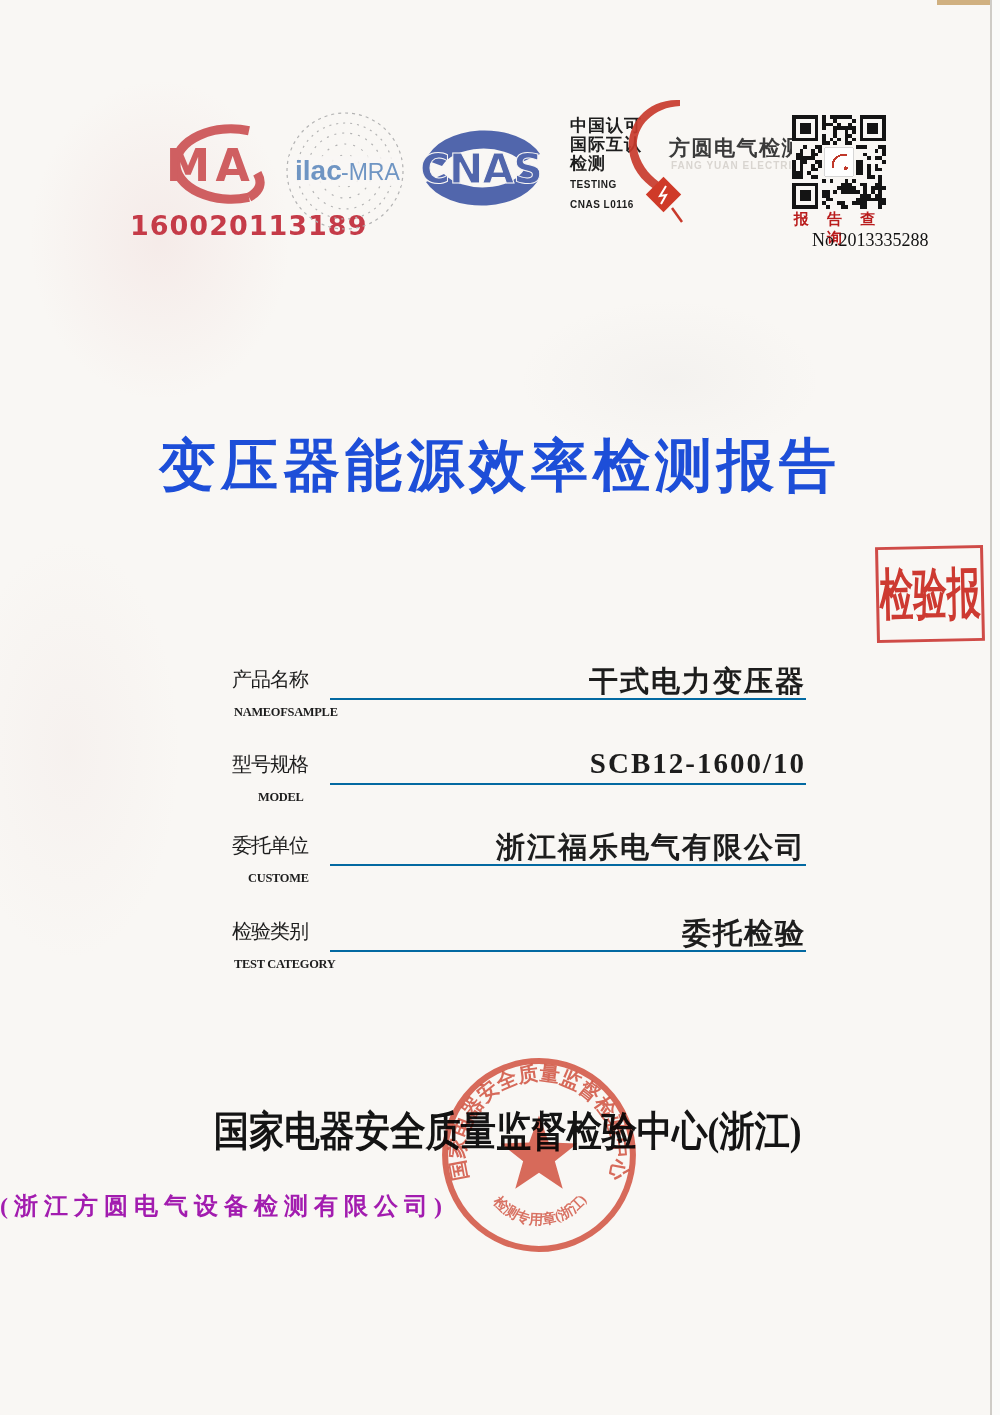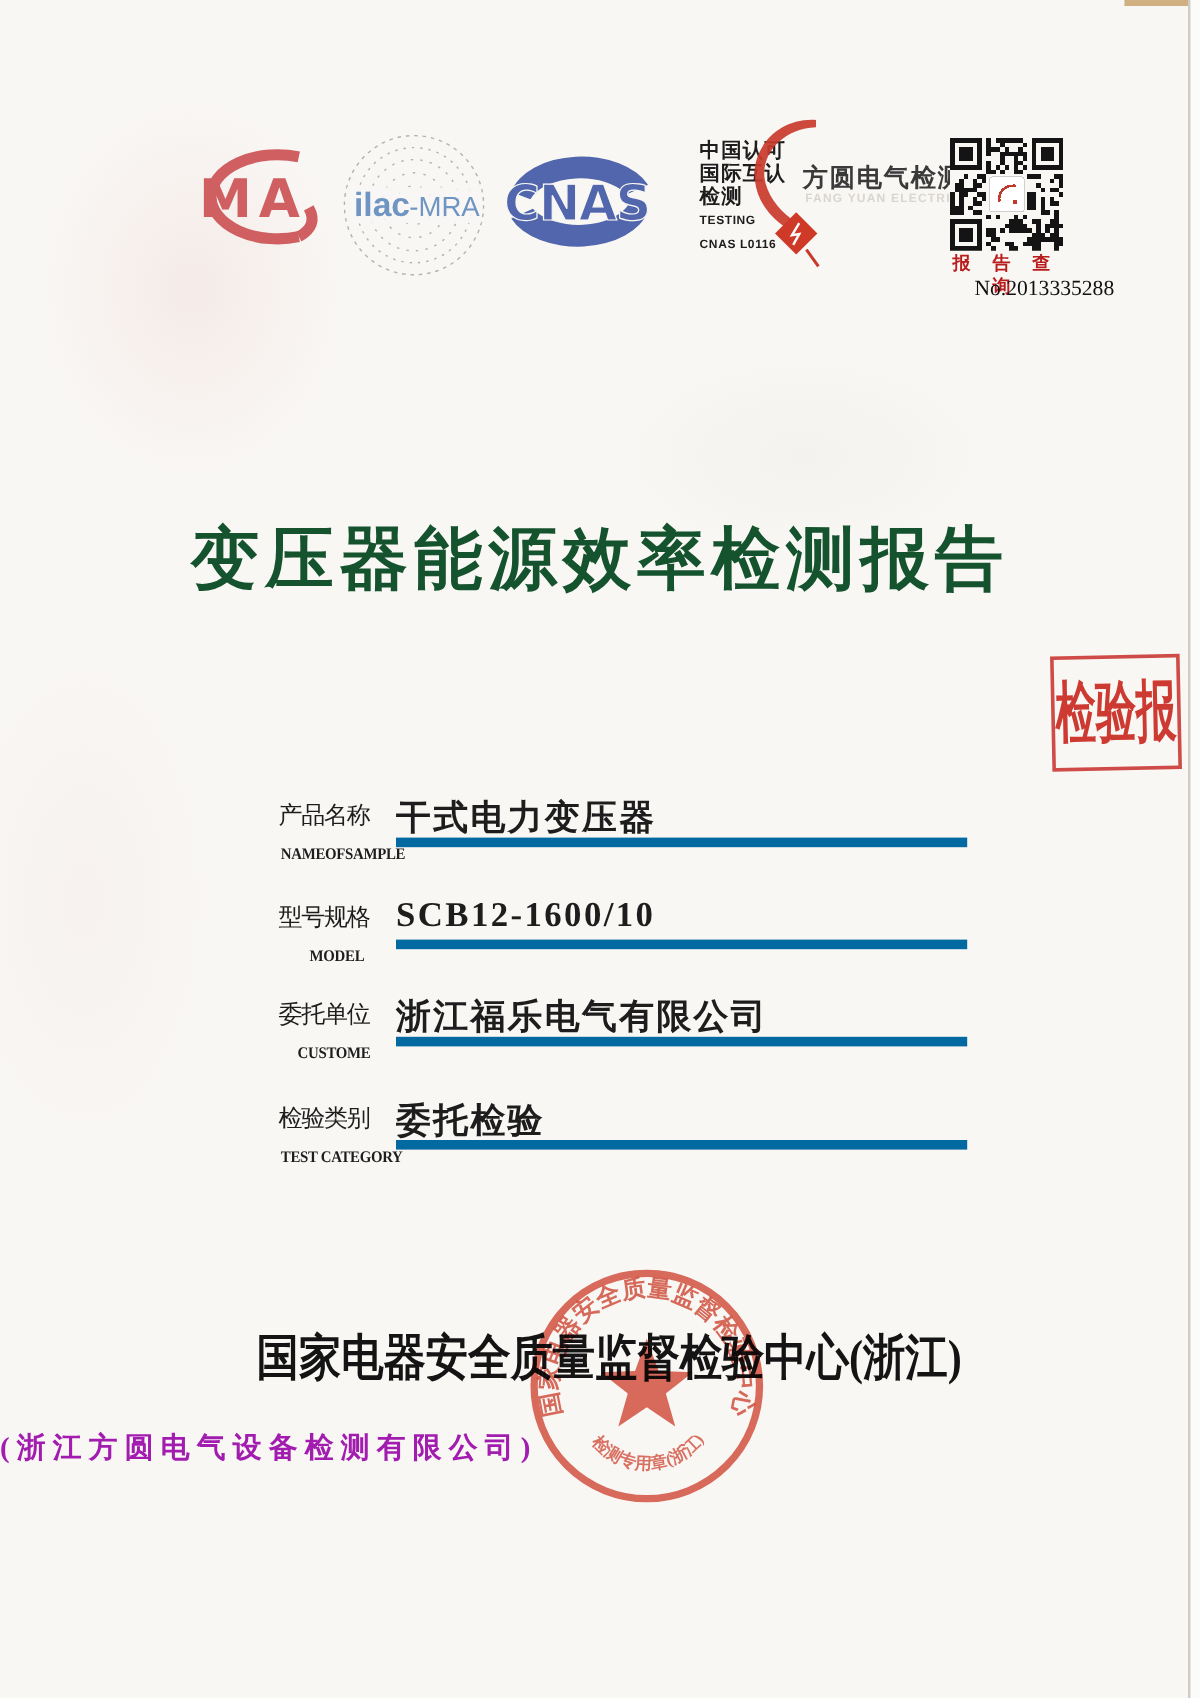--- a/index.html
+++ b/index.html
@@ -16,50 +16,50 @@
   .paper-edge{position:absolute;left:990px;top:0;width:2px;height:1415px;background:#cfccc7;}
   .paper-right{position:absolute;left:992px;top:0;width:8px;height:1415px;background:#fbfbfa;}
   .corner-strip{position:absolute;left:937px;top:0;width:53px;height:5px;background:#c9a36b;opacity:.85;}
 
   
   .logo{position:absolute;}
   .cma{left:126px;top:116px;}
   .cma-number{position:absolute;left:130px;top:210px;font-size:27px;font-weight:bold;color:#c53b48;letter-spacing:1px;font-family:"DejaVu Sans",sans-serif;}
   .ilac{left:283px;top:106px;}
   .cnas-logo{left:416px;top:118px;}
-  .accred{position:absolute;left:583px;top:116px;line-height:19px;}
+  .accred{position:absolute;left:570px;top:116px;line-height:19px;}
   .accred .cn{font-size:17px;font-weight:bold;font-family:"Liberation Sans",sans-serif;letter-spacing:1px;}
   .accred .en{font-size:10px;font-weight:bold;letter-spacing:.5px;line-height:16px;margin-top:4px;}
   .fy-logo{left:616px;top:96px;}
   .fy-name{position:absolute;left:669px;top:134px;font-size:21px;font-weight:bold;color:#3a3a3a;letter-spacing:1.5px;}
   .fy-name-en{position:absolute;left:671px;top:160px;font-size:10px;color:#d9d5d0;letter-spacing:1px;font-weight:bold;}
   .qr{left:788px;top:115px;}
   .qr-caption{position:absolute;left:786px;top:210px;width:104px;text-align:center;font-size:15px;font-weight:bold;letter-spacing:7px;color:#b91c1c;}
   .report-no{position:absolute;left:792px;top:230px;font-size:18px;font-family:Liberation Serif, serif;color:#111;margin-left:20px;}
 
   
   .main-title{
     position:absolute;left:0;top:428px;width:1000px;text-align:center;
-    font-size:57px;font-weight:900;letter-spacing:5px;color:#14532d;
+    font-size:57px;font-weight:900;letter-spacing:5px;color:#1d4ed8;
     font-family:"DejaVu Sans",sans-serif;
   }
 
   
   .side-stamp{
     position:absolute;left:876px;top:546px;width:102px;height:90px;
     border:3px solid rgba(200,45,40,.85);display:flex;align-items:center;justify-content:center;
     transform:rotate(-1.2deg);color:#cd3a31;overflow:hidden;
   }
   .side-stamp span{display:inline-block;font-size:56px;font-weight:bold;font-family:"Liberation Serif",serif;
     transform:scaleX(.6);white-space:nowrap;line-height:1;}
 
   
   .frow{position:absolute;left:232px;width:574px;}
   .frow .flabel{position:absolute;left:0;top:0;font-size:20px;font-weight:normal;font-family:"Liberation Serif",serif;letter-spacing:-1px;white-space:nowrap;}
-  .frow .fline{position:absolute;left:98px;right:0;top:-4px;height:36px;border-bottom:8px solid #0369a1;text-align:left;}
+  .frow .fline{position:absolute;left:98px;right:0;top:-4px;height:36px;border-bottom:2px solid #0369a1;text-align:right;}
   .frow .fvalue{font-size:29px;font-family:"Liberation Serif",serif;font-weight:600;letter-spacing:2px;white-space:nowrap;}
   .frow .fsub{position:absolute;left:2px;top:38px;font-size:13.5px;font-weight:bold;font-family:"Liberation Serif",serif;
     display:inline-block;transform:scaleX(.92);transform-origin:left;white-space:nowrap;letter-spacing:-.3px;}
   .frow1{top:666px;} .frow2{top:751px;} .frow3{top:832px;} .frow4{top:918px;}
 
   
   .footer-name{position:absolute;left:0;top:1104px;width:960px;text-align:center;white-space:nowrap;padding-left:28px;}
   .footer-name span{display:inline-block;font-size:41px;font-weight:bold;font-family:"Liberation Serif",serif;
     transform:scaleX(.86);color:#141414;letter-spacing:0;}
   .footer-name-en{position:absolute;left:0;top:1164px;width:960px;text-align:center;white-space:nowrap;}
@@ -78,20 +78,21 @@
   <div class="stain gray1"></div>
   <div class="paper-right"></div>
   <div class="paper-edge"></div>
   <div class="corner-strip"></div>
 
   <svg class="logo cma" width="150" height="96" viewBox="0 0 160 104">
     <path d="M 132 16 A 60 38 0 1 0 132 88" fill="none" stroke="#cf5f61" stroke-width="10"></path>
     <path d="M 132 88 Q 150 78 141 62" fill="none" stroke="#cf5f61" stroke-width="10"></path>
     <text x="42" y="70" font-family="DejaVu Sans, sans-serif" font-size="48" font-weight="bold" fill="#cf5f61" letter-spacing="6">MA</text>
   </svg>
+  <div class="cma-number">160020113189</div>
 
   <svg class="logo ilac" width="124" height="130" viewBox="0 0 124 130">
     <g fill="none" stroke="#b3b3b3" stroke-width="1.2">
       <circle cx="62" cy="65" r="58" stroke-dasharray="3 4"></circle>
       <circle cx="62" cy="65" r="48" stroke-dasharray="2 5"></circle>
       <circle cx="62" cy="65" r="38" stroke-dasharray="2 6"></circle>
       <circle cx="62" cy="65" r="27" stroke-dasharray="2 7"></circle>
       <circle cx="62" cy="65" r="16" stroke-dasharray="2 8"></circle>
     </g>
     <rect x="6" y="50" width="112" height="30" fill="#f9f7f4" opacity=".85"></rect>

